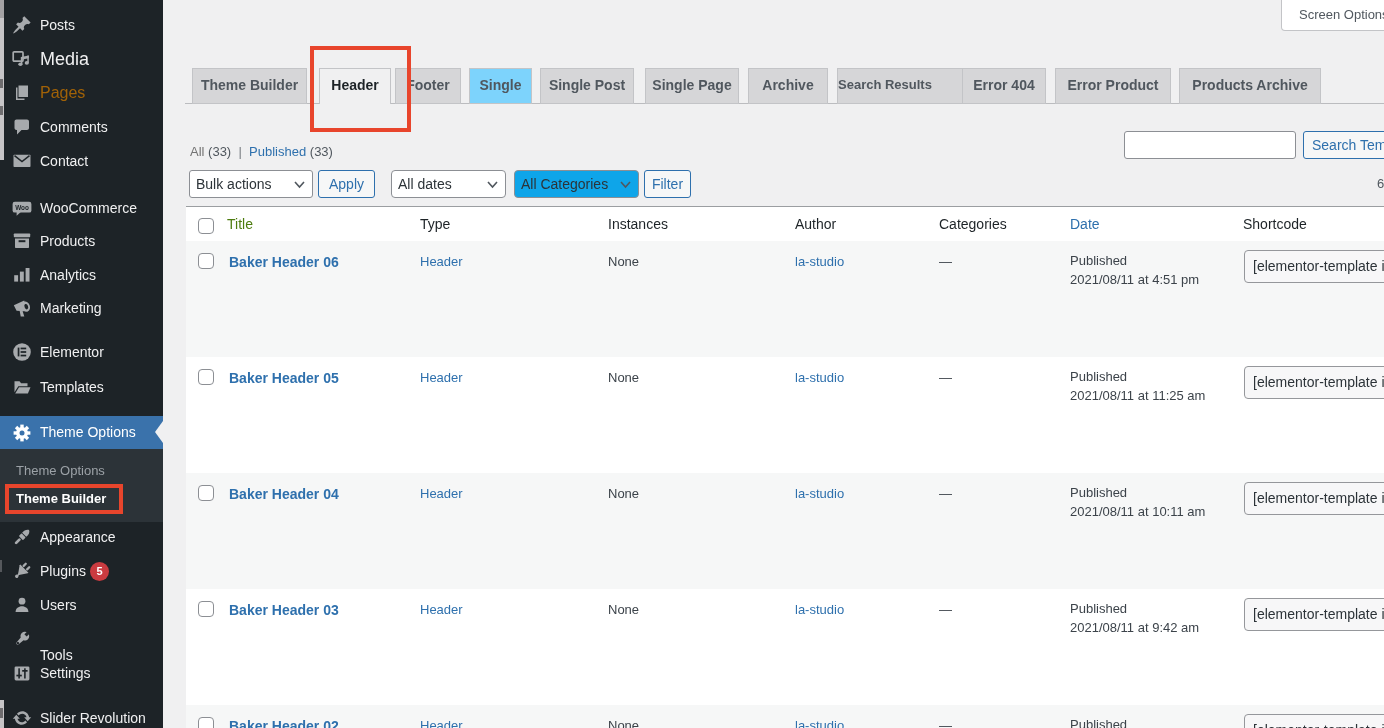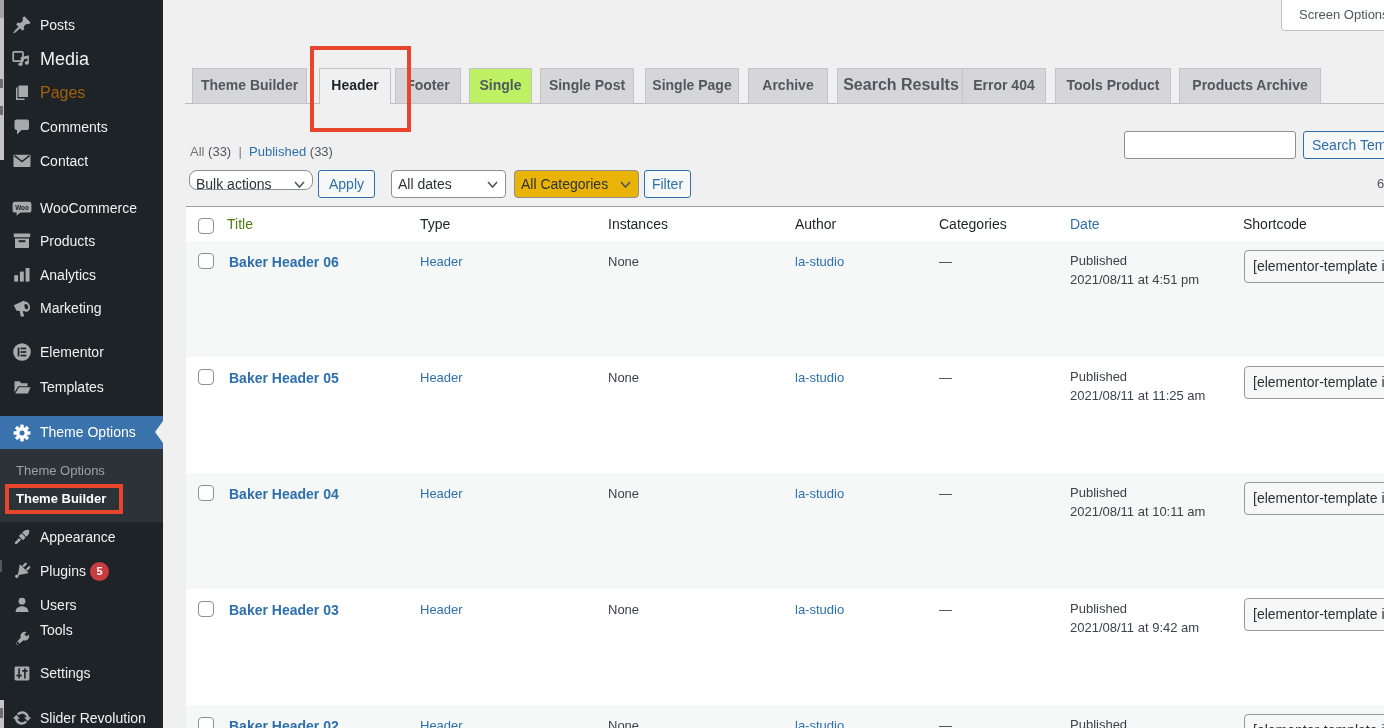--- a/index.html
+++ b/index.html
@@ -101,21 +101,21 @@
     <path d="M3.6 17c0-3.5 2.9-5.7 6.4-5.7s6.4 2.2 6.4 5.7z"></path>
   </svg>
 <div class="abs" style="left:40px;top:588px;height:34px;line-height:34px;font-size:14px;color:#f0f0f1">Users</div>
 <svg style="position:absolute;left:12px;top:629px" width="20" height="20" viewBox="0 0 20 20" fill="#a7aaad">
     <g transform="rotate(45 10 10)">
       <path d="M5.6 5.9c0-2.4 2-4.3 4.4-4.3s4.4 1.9 4.4 4.3c0 1.7-1 3.2-2.4 3.9l-.6 6.3c0 .8-.6 1.4-1.4 1.4s-1.4-.6-1.4-1.4L8 9.8C6.6 9.1 5.6 7.6 5.6 5.9z"></path>
       <rect x="8.4" y="0" width="3.2" height="5" fill="#1d2327"></rect>
       <circle cx="10" cy="15.8" r="1.2" fill="#1d2327"></circle>
     </g>
   </svg>
-<div class="abs" style="left:40px;top:613px;height:34px;line-height:34px;font-size:14px;color:#f0f0f1">Tools</div>
+<div class="abs" style="left:40px;top:638px;height:34px;line-height:34px;font-size:14px;color:#f0f0f1">Tools</div>
 <svg style="position:absolute;left:12px;top:663px" width="20" height="20" viewBox="0 0 20 20" fill="#a7aaad">
     <rect x="2.6" y="3.4" width="14.8" height="14" rx="1.4"></rect>
     <g fill="#1d2327">
       <rect x="6.3" y="5.3" width="1.6" height="10.2"></rect>
       <rect x="4.4" y="11.7" width="5.4" height="1.7"></rect>
       <rect x="12.1" y="5.3" width="1.6" height="10.2"></rect>
       <rect x="10.2" y="7.0" width="5.4" height="1.7"></rect>
     </g>
   </svg>
 <div class="abs" style="left:40px;top:656px;height:34px;line-height:34px;font-size:14px;color:#f0f0f1">Settings</div>
@@ -155,41 +155,41 @@
 <div class="abs" style="left:0;top:0;width:4px;height:18px;background:#a3a1a3"></div>
 <div class="abs" style="left:0;top:79px;width:3px;height:9px;background:#6e6c6e"></div>
 <div class="abs" style="left:0;top:106px;width:3px;height:9px;background:#6e6c6e"></div>
 <div class="abs" style="left:0;top:700px;width:4px;height:28px;background:#c6c4c6"></div>
 <div class="abs" style="left:0;top:708px;width:3px;height:10px;background:#6e6c6e"></div>
 <div class="abs" style="left:0;top:560px;width:2px;height:12px;background:#55585c"></div>
 <div class="abs" style="left:1281px;top:0;width:150px;height:31px;background:#fff;border:1px solid #c3c4c7;border-top:none;border-radius:0 0 0 4px;color:#50575e;font-size:13px;line-height:30px;padding-left:17px">Screen Options&nbsp;&nbsp;▾</div>
 <div class="abs" style="left:185px;top:103px;width:1199px;height:1px;background:#bbbcbf"></div>
 <div class="abs" style="left:192px;top:68px;width:115px;height:36px;background:#d6d6d8;border:1px solid #c3c4c7;font-size:14px;font-weight:bold;color:#50575e;text-align:center;line-height:32px">Theme Builder</div>
 <div class="abs" style="left:395px;top:68px;width:66px;height:36px;background:#d6d6d8;border:1px solid #c3c4c7;font-size:14px;font-weight:bold;color:#50575e;text-align:center;line-height:32px">Footer</div>
-<div class="abs" style="left:469px;top:68px;width:63px;height:36px;background:#bef264;border:1px solid #c3c4c7;font-size:14px;font-weight:bold;color:#50575e;text-align:center;line-height:32px">Single</div>
+<div class="abs" style="left:469px;top:68px;width:63px;height:36px;background:#7dd3fc;border:1px solid #c3c4c7;font-size:14px;font-weight:bold;color:#50575e;text-align:center;line-height:32px">Single</div>
 <div class="abs" style="left:540px;top:68px;width:94px;height:36px;background:#d6d6d8;border:1px solid #c3c4c7;font-size:14px;font-weight:bold;color:#50575e;text-align:center;line-height:32px">Single Post</div>
 <div class="abs" style="left:645px;top:68px;width:94px;height:36px;background:#d6d6d8;border:1px solid #c3c4c7;font-size:14px;font-weight:bold;color:#50575e;text-align:center;line-height:32px">Single Page</div>
 <div class="abs" style="left:748px;top:68px;width:80px;height:36px;background:#d6d6d8;border:1px solid #c3c4c7;font-size:14px;font-weight:bold;color:#50575e;text-align:center;line-height:32px">Archive</div>
-<div class="abs" style="left:837px;top:68px;width:128px;height:36px;background:#d6d6d8;border:1px solid #c3c4c7;font-size:16px;font-weight:bold;color:#50575e;text-align:center;line-height:32px">Search Results</div>
+<div class="abs" style="left:837px;top:68px;width:128px;height:36px;background:#d6d6d8;border:1px solid #c3c4c7;font-size:13px;font-weight:bold;color:#50575e;line-height:32px">Search Results</div>
 <div class="abs" style="left:962px;top:68px;width:84px;height:36px;background:#d6d6d8;border:1px solid #c3c4c7;font-size:14px;font-weight:bold;color:#50575e;text-align:center;line-height:32px">Error 404</div>
-<div class="abs" style="left:1055px;top:68px;width:116px;height:36px;background:#d6d6d8;border:1px solid #c3c4c7;font-size:14px;font-weight:bold;color:#50575e;text-align:center;line-height:32px">Tools Product</div>
+<div class="abs" style="left:1055px;top:68px;width:116px;height:36px;background:#d6d6d8;border:1px solid #c3c4c7;font-size:14px;font-weight:bold;color:#50575e;text-align:center;line-height:32px">Error Product</div>
 <div class="abs" style="left:1179px;top:68px;width:142px;height:36px;background:#d6d6d8;border:1px solid #c3c4c7;font-size:14px;font-weight:bold;color:#50575e;text-align:center;line-height:32px">Products Archive</div>
 <div class="abs" style="left:319px;top:68px;width:72px;height:36px;background:#f0f0f1;border:1px solid #c3c4c7;border-bottom:none;font-size:14px;font-weight:bold;color:#1d2327;text-align:center;line-height:32px">Header</div>
 <div class="abs" style="left:310px;top:46px;width:101px;height:86px;border:4px solid #e8452c"></div>
 <div class="abs" style="left:190px;top:144px;font-size:13px;color:#50575e"><a style="color:#737373">All</a> <span>(33)</span> <span style="color:#787c82">&nbsp;|&nbsp;</span> <a style="color:#2e70ad">Published</a> <span>(33)</span></div>
 <div class="abs" style="left:1124px;top:131px;width:172px;height:28px;background:#fff;border:1px solid #8c8f94;border-radius:3px"></div>
 <div class="abs" style="left:1303px;top:131px;width:140px;height:28px;background:#f6f7f7;border:1px solid #2e70ad;border-radius:3px;color:#2e70ad;font-size:14px;text-align:left;padding-left:8px;line-height:26px">Search Templates</div>
-<div class="abs" style="left:189px;top:170px;width:124px;height:20px;background:#fff;border:1px solid #8c8f94;border-radius:8px;font-size:14px;color:#2c3338;line-height:26px;padding-left:6px">Bulk actions<svg style="position:absolute;right:7px;top:9px" width="11" height="9" viewBox="0 0 11 9">
+<div class="abs" style="left:189px;top:170px;width:124px;height:28px;background:#fff;border:1px solid #8c8f94;border-radius:3px;font-size:14px;color:#2c3338;line-height:26px;padding-left:6px">Bulk actions<svg style="position:absolute;right:7px;top:9px" width="11" height="9" viewBox="0 0 11 9">
       <path d="M1 2l4.5 5L10 2" fill="none" stroke="#50575e" stroke-width="1.6"></path>
     </svg></div>
 <div class="abs" style="left:318px;top:170px;width:57px;height:28px;background:#f6f7f7;border:1px solid #2e70ad;border-radius:3px;color:#2e70ad;font-size:14px;text-align:center;line-height:26px">Apply</div>
 <div class="abs" style="left:391px;top:170px;width:115px;height:28px;background:#fff;border:1px solid #8c8f94;border-radius:4px;font-size:14px;color:#2c3338;line-height:26px;padding-left:6px">All dates<svg style="position:absolute;right:7px;top:9px" width="11" height="9" viewBox="0 0 11 9">
       <path d="M1 2l4.5 5L10 2" fill="none" stroke="#50575e" stroke-width="1.6"></path>
     </svg></div>
-<div class="abs" style="left:514px;top:170px;width:125px;height:28px;background:#eab308;border:1px solid #8c8f94;border-radius:4px;font-size:14px;color:#2c3338;line-height:26px;padding-left:6px">All Categories<svg style="position:absolute;right:7px;top:9px" width="11" height="9" viewBox="0 0 11 9">
+<div class="abs" style="left:514px;top:170px;width:125px;height:28px;background:#0ea5e9;border:1px solid #8c8f94;border-radius:4px;font-size:14px;color:#2c3338;line-height:26px;padding-left:6px">All Categories<svg style="position:absolute;right:7px;top:9px" width="11" height="9" viewBox="0 0 11 9">
       <path d="M1 2l4.5 5L10 2" fill="none" stroke="#50575e" stroke-width="1.6"></path>
     </svg></div>
 <div class="abs" style="left:644px;top:170px;width:47px;height:28px;background:#f6f7f7;border:1px solid #2e70ad;border-radius:3px;color:#2e70ad;font-size:14px;text-align:center;line-height:26px">Filter</div>
 <div class="abs" style="left:1377px;top:176px;font-size:13px;color:#50575e;white-space:nowrap">6 items</div>
 <div class="abs" style="left:186px;top:206px;width:1198px;height:522px;background:#fff;border-top:1px solid #9b9ea1"></div>
 <div class="abs" style="left:186px;top:241px;width:1198px;height:1px;background:#c3c4c7"></div>
 <div class="abs" style="left:198px;top:218px;width:16px;height:16px;background:#fff;border:1px solid #8c8f94;border-radius:4px"></div>
 <div class="abs" style="left:227px;top:216px;font-size:14px;color:#4d7c0f">Title</div>
 <div class="abs" style="left:420px;top:216px;font-size:14px;color:#1d2327">Type</div>
 <div class="abs" style="left:608px;top:216px;font-size:14px;color:#1d2327">Instances</div>

